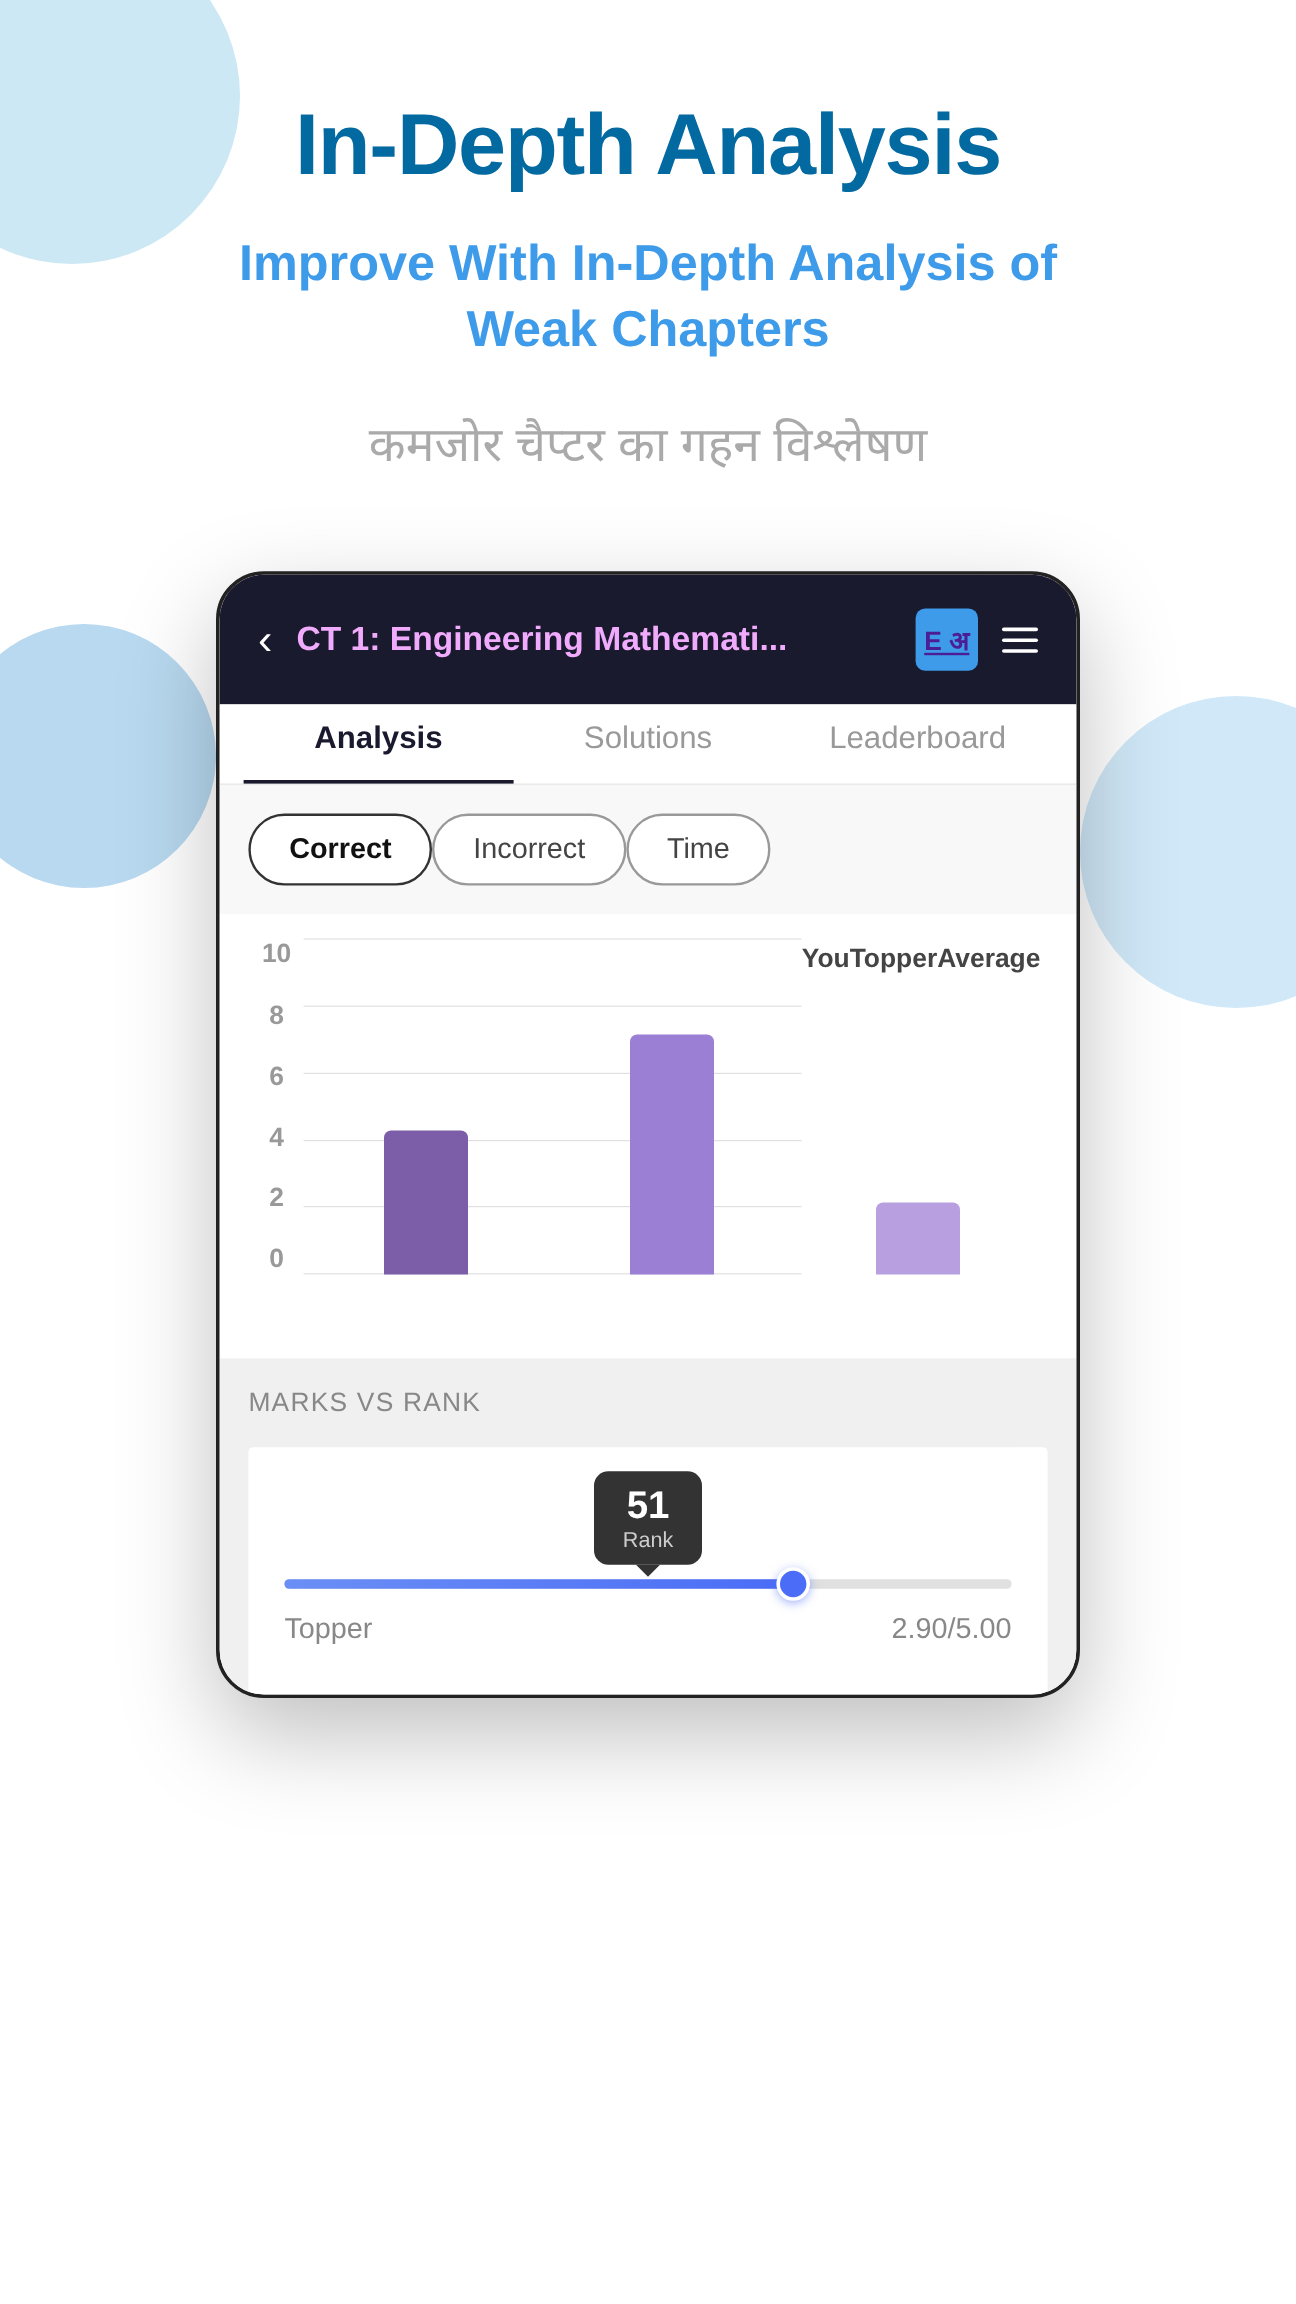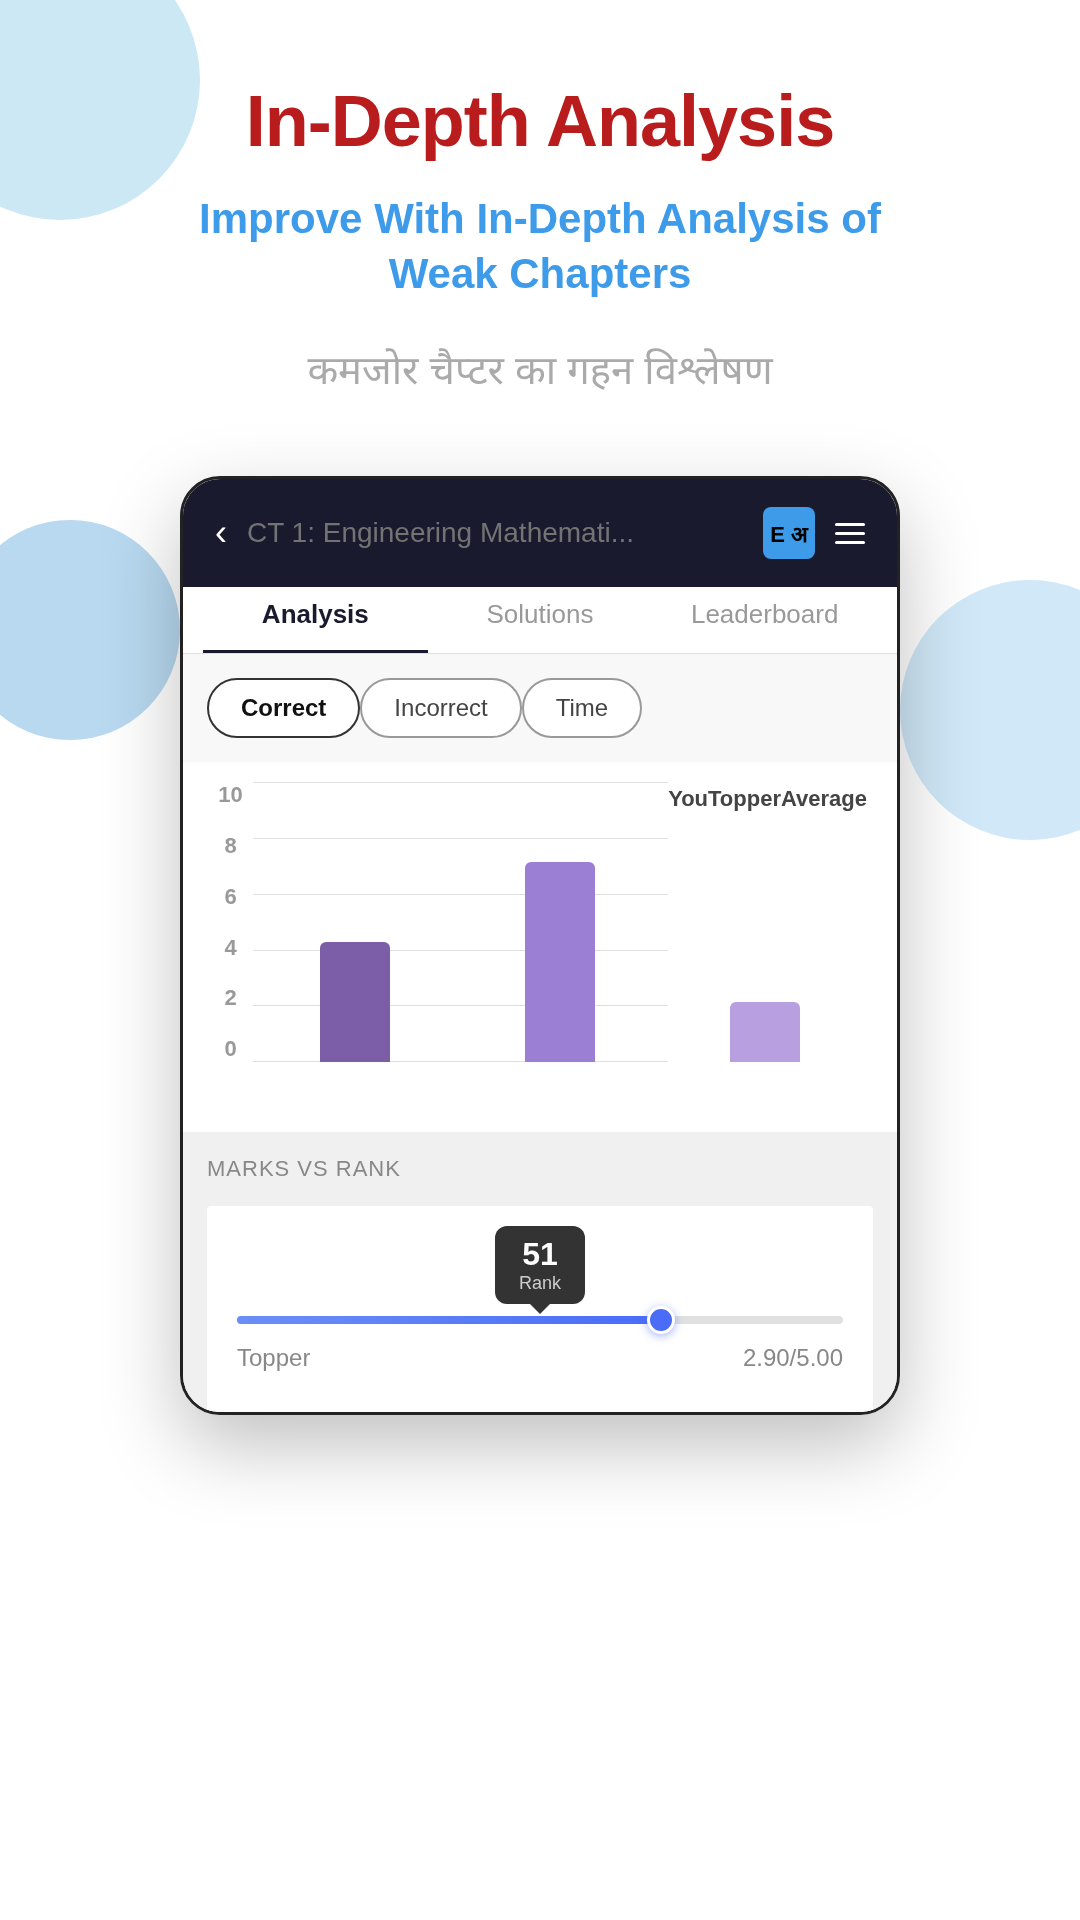--- a/index.html
+++ b/index.html
@@ -53,21 +53,21 @@
       z-index: 1;
       padding: 80px 40px 60px;
       display: flex;
       flex-direction: column;
       align-items: center;
     }
 
     .main-title {
       font-size: 72px;
       font-weight: 900;
-      color: #b91c1c;
+      color: #0369a1;
       text-align: left;
       margin-bottom: 30px;
       letter-spacing: -1px;
     }
 
     .subtitle {
       font-size: 42px;
       font-weight: 700;
       color: #3d9be9;
       text-align: center;
@@ -106,39 +106,40 @@
     .back-btn {
       color: #ffffff;
       font-size: 36px;
       cursor: pointer;
       display: flex;
       align-items: center;
     }
 
     .header-title {
       flex: 1;
-      color: #737373;
+      color: #f0abfc;
       font-size: 28px;
-      font-weight: 400;
+      font-weight: 700;
       white-space: nowrap;
       overflow: hidden;
       text-overflow: ellipsis;
     }
 
     .header-icon {
       width: 52px;
       height: 52px;
       background: #3d9be9;
       border-radius: 8px;
       display: flex;
       align-items: center;
       justify-content: center;
-      color: #000000;
+      color: #4c1d95;
       font-size: 22px;
       font-weight: 700;
+      text-decoration: underline;
     }
 
     .menu-btn {
       color: #ffffff;
       font-size: 32px;
       display: flex;
       flex-direction: column;
       gap: 6px;
       cursor: pointer;
     }

